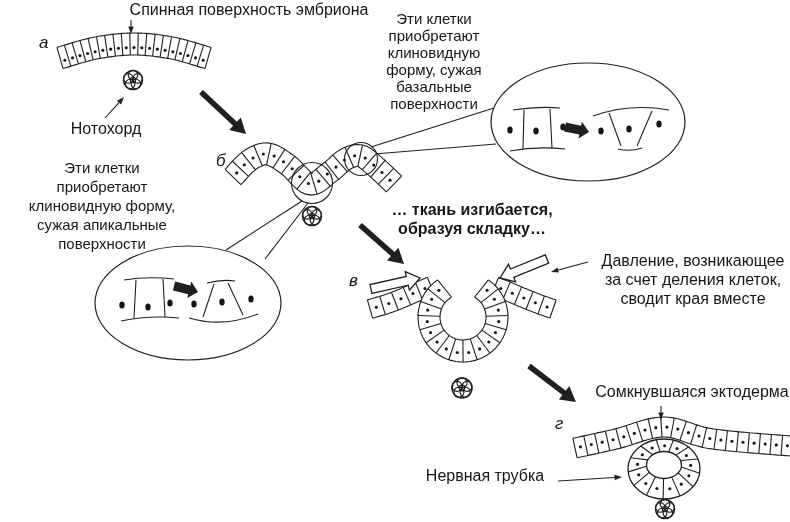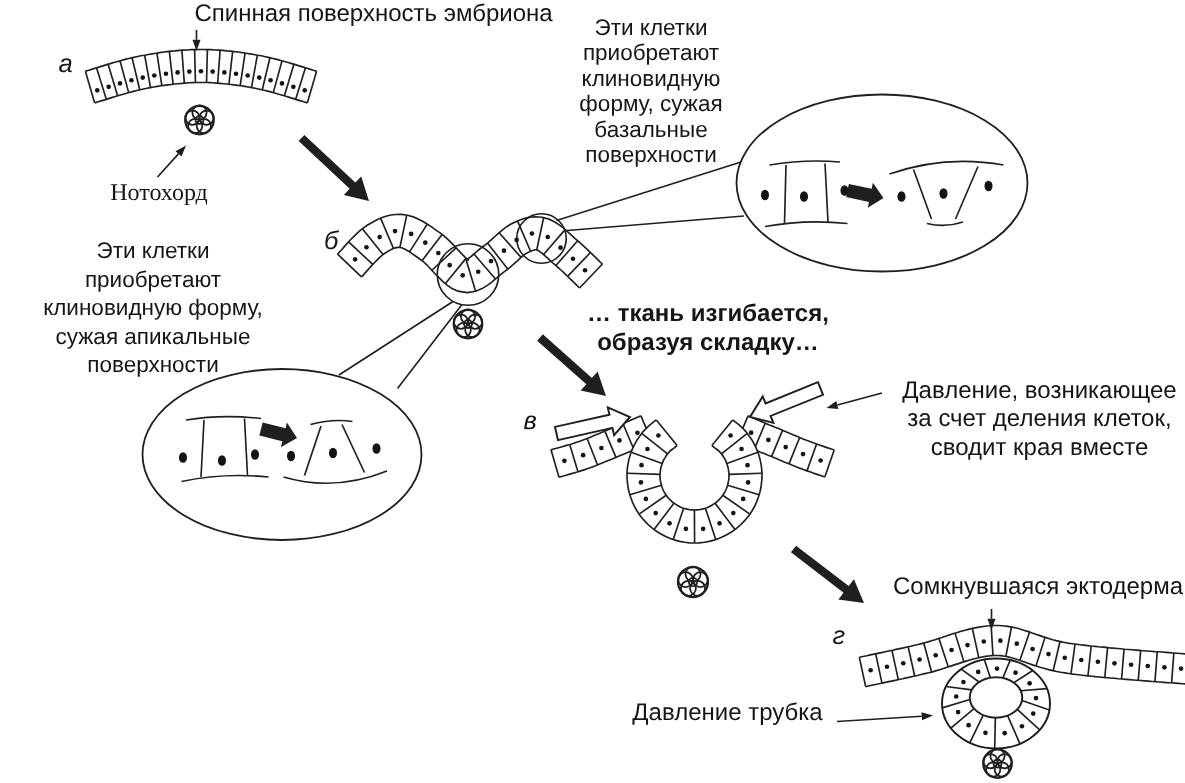--- a/index.html
+++ b/index.html
@@ -7,21 +7,21 @@
   #art{position:absolute;left:0;top:0;}
   .txt{position:absolute;font-family:"Liberation Sans",sans-serif;color:#161616;
        white-space:pre-line;text-align:center;}
   .t-title{left:95px;top:0;width:272px;font-size:16px;line-height:19px;}
   .t-basal{left:330px;top:10px;width:172px;font-size:15px;line-height:17px;}
   .t-apical{left:0;top:158px;width:168px;font-size:15px;line-height:19px;}
   .t-fold{left:356px;top:200px;width:196px;font-size:16px;line-height:19px;font-weight:bold;}
   .t-pressure{left:558px;top:251px;width:234px;font-size:16px;line-height:19px;}
   .t-ecto{left:558px;top:383px;width:232px;font-size:16px;text-align:center;}
   .t-tube{left:396px;top:467px;width:142px;font-size:16px;}
-  .t-noto{left:42px;top:120px;width:92px;font-size:16px;font-family:Liberation Serif, serif;}
+  .t-noto{left:42px;top:120px;width:92px;font-size:16px;}
   .lbl{position:absolute;font-family:"Liberation Sans",sans-serif;font-style:italic;
        font-size:17px;color:#161616;}
   .l-a{left:21px;top:33px;}  .l-b{left:198px;top:151px;}
   .l-v{left:331px;top:271px;} .l-g{left:537px;top:414px;}
 </style>
 </head>
 <body>
 
 <div id="figure">
   <svg id="art" width="790" height="522" viewBox="0 0 790 522">
@@ -376,14 +376,14 @@
 клиновидную
 форму, сужая
 базальные
 поверхности</div>
   <div class="txt t-fold">… ткань изгибается,
 образуя складку…</div>
   <div class="txt t-pressure">Давление, возникающее
 за счет деления клеток,
 сводит края вместе</div>
   <div class="txt t-ecto">Сомкнувшаяся эктодерма</div>
-  <div class="txt t-tube">Давление трубка</div>
+  <div class="txt t-tube">Нервная трубка</div>
 </div>
 
 </body></html>

